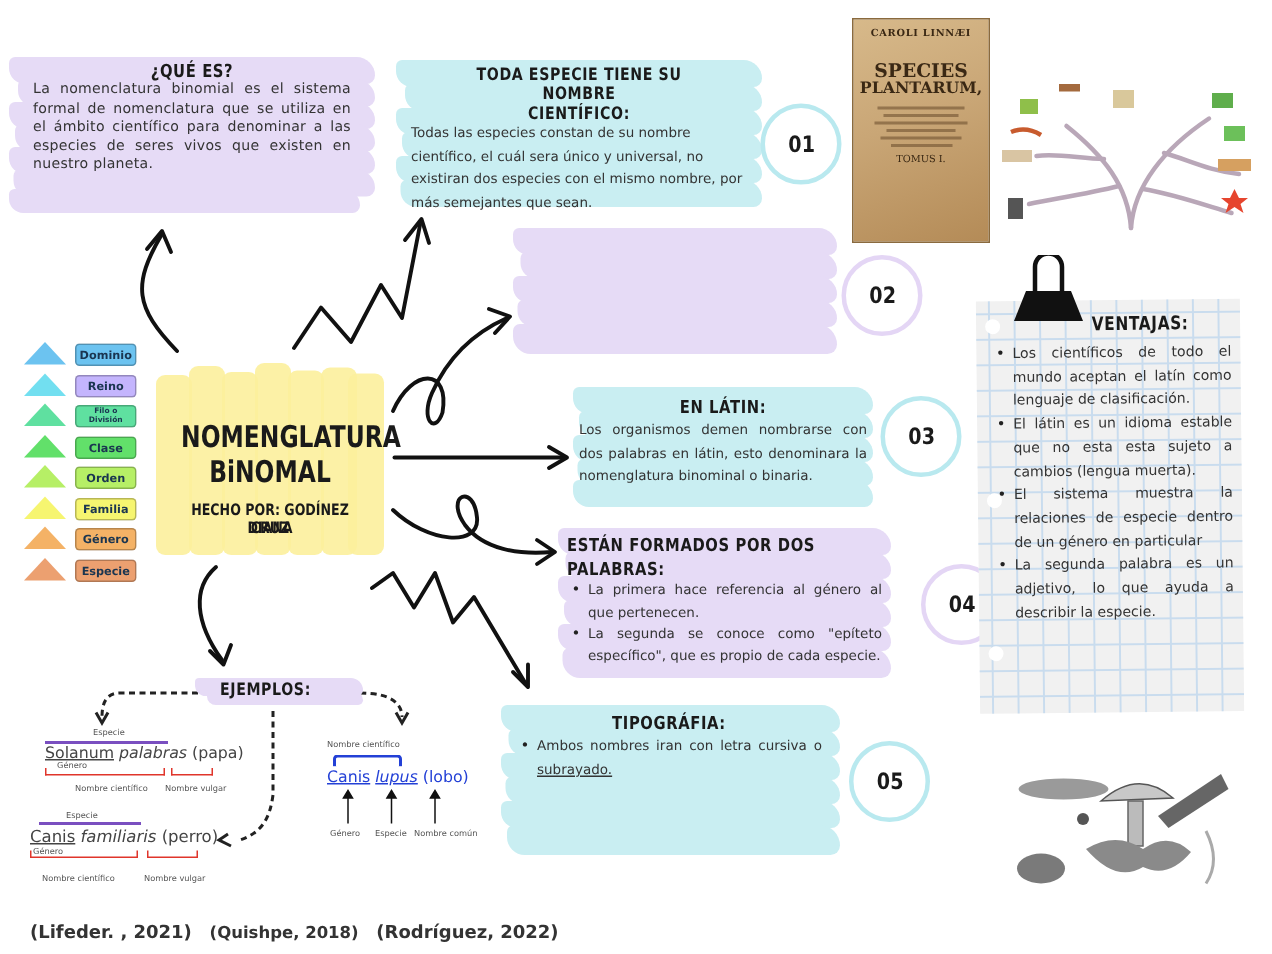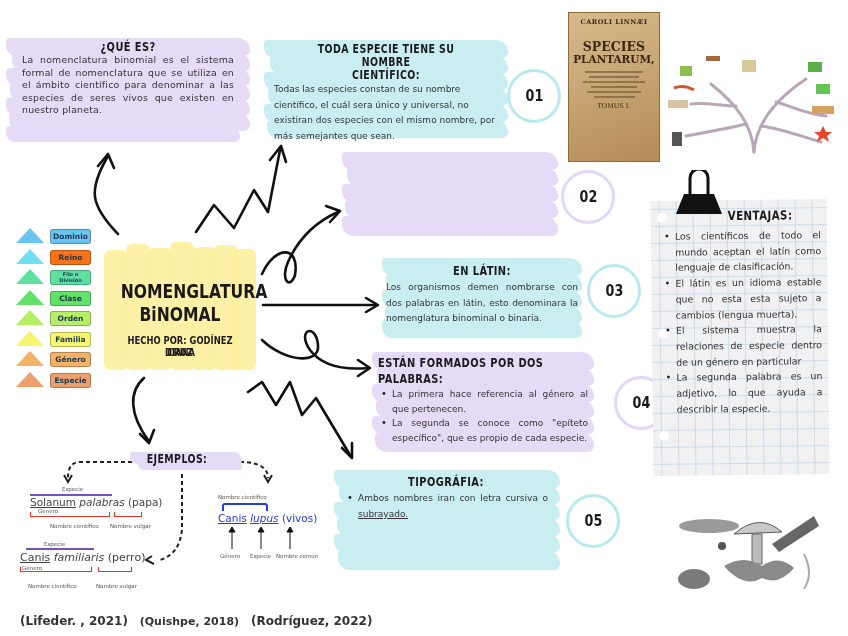--- a/index.html
+++ b/index.html
@@ -194,21 +194,21 @@
   <path d="M10 24 H40 L48 44 H2 Z" fill="#111"></path>
 </svg>
 
 <div class="pyramid">
   <div class="pyr-row">
       <div class="cone" style="border-bottom-color:#6cc3f0;"></div>
       <div class="label" style="background:#6cc3f0;">Dominio</div>
     </div>
   <div class="pyr-row">
       <div class="cone" style="border-bottom-color:#72dff0;"></div>
-      <div class="label" style="background:#f97316;">Reino</div>
+      <div class="label" style="background:#c4b5fd;">Reino</div>
     </div>
   <div class="pyr-row">
       <div class="cone" style="border-bottom-color:#5fe0a0;"></div>
       <div class="label tiny" style="background:#5fe0a0;">Filo o División</div>
     </div>
   <div class="pyr-row">
       <div class="cone" style="border-bottom-color:#62e06a;"></div>
       <div class="label" style="background:#62e06a;">Clase</div>
     </div>
   <div class="pyr-row">
@@ -300,21 +300,21 @@
   <div class="tiny-label" style="left:28px;top:583px;">Nombre científico</div>
   <div class="tiny-label" style="left:96px;top:583px;">Nombre vulgar</div>
 </div>
 
 <div>
   <div class="tiny-label" style="left:218px;top:494px;">Nombre científico</div>
   <div style="position:absolute;left:222px;top:503px;width:46px;height:8px;border:2.5px solid #2340d6;border-bottom:none;border-radius:3px 3px 0 0;"></div>
   <div class="ex-text" style="left:218px;top:512px;color:#2340d6;font-size:10.5px;">
     <span style="text-decoration:underline;">Canis</span>
     <i style="text-decoration:underline;">lupus</i>
-    <span>(vivos)</span>
+    <span>(lobo)</span>
   </div>
   <svg style="position:absolute;left:210px;top:525px;width:120px;height:28px;">
     <g stroke="#111" stroke-width="1" fill="#111">
       <line x1="22" y1="4" x2="22" y2="24"></line>
         <path d="M19 7 L22 2 L25 7 Z"></path>
       <line x1="51" y1="4" x2="51" y2="24"></line>
         <path d="M48 7 L51 2 L54 7 Z"></path>
       <line x1="80" y1="4" x2="80" y2="24"></line>
         <path d="M77 7 L80 2 L83 7 Z"></path>
     </g>

